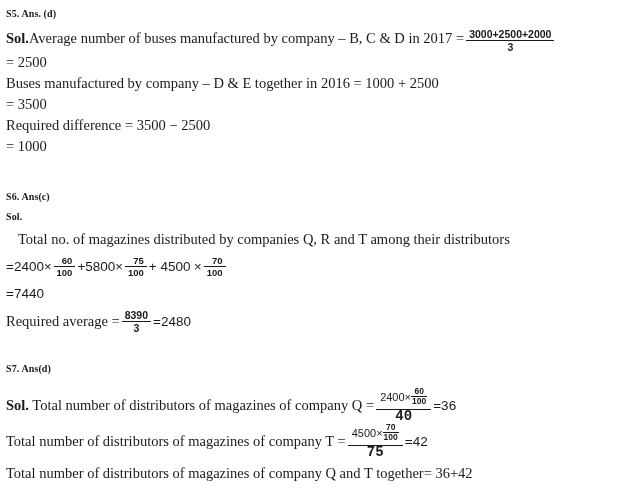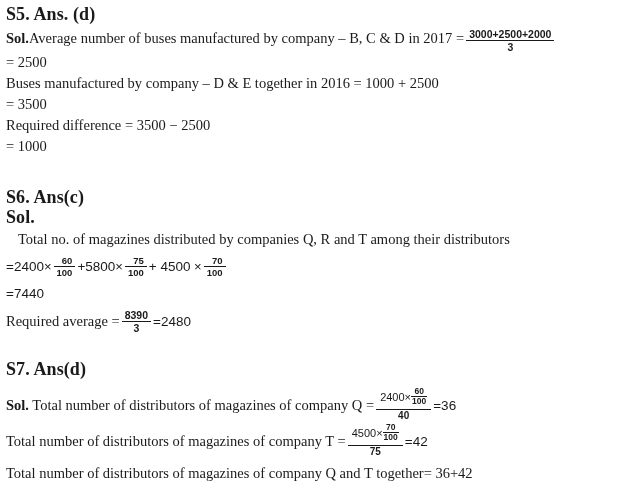--- a/index.html
+++ b/index.html
@@ -17,21 +17,21 @@
   .page {
     position: relative;
     width: 637px;
     height: 495px;
     padding: 4px 0 0 6px;
     box-sizing: border-box;
   }
   .sol-block { margin: 0; }
   .heading {
     font-weight: bold;
-    font-size: 18px;
+    font-size: 10px;
     line-height: 20px;
     letter-spacing: 0.1px;
   }
   .line {
     font-size: 14.5px;
     line-height: 21px;
     white-space: nowrap;
   }
   .line.roomy { line-height: 28px; }
   .bold { font-weight: bold; }
@@ -79,23 +79,23 @@
     display: block;
     border-bottom: 1.3px solid #1a1a1a;
     padding: 0 4px 1px 4px;
     font-family: "Liberation Sans", "DejaVu Sans", sans-serif;
     font-size: 11px;
     line-height: 13px;
     white-space: nowrap;
   }
   .frac-outer > .den-row {
     display: block;
-    font-family: Liberation Sans, sans-serif;
+    font-family: Liberation Mono, monospace;
     font-weight: bold;
-    font-size: 10px;
+    font-size: 14px;
     line-height: 12px;
   }
   .frac-inner {
     display: inline-block;
     vertical-align: middle;
     text-align: center;
     position: relative;
     top: -1px;
   }
   .frac-inner .num,

